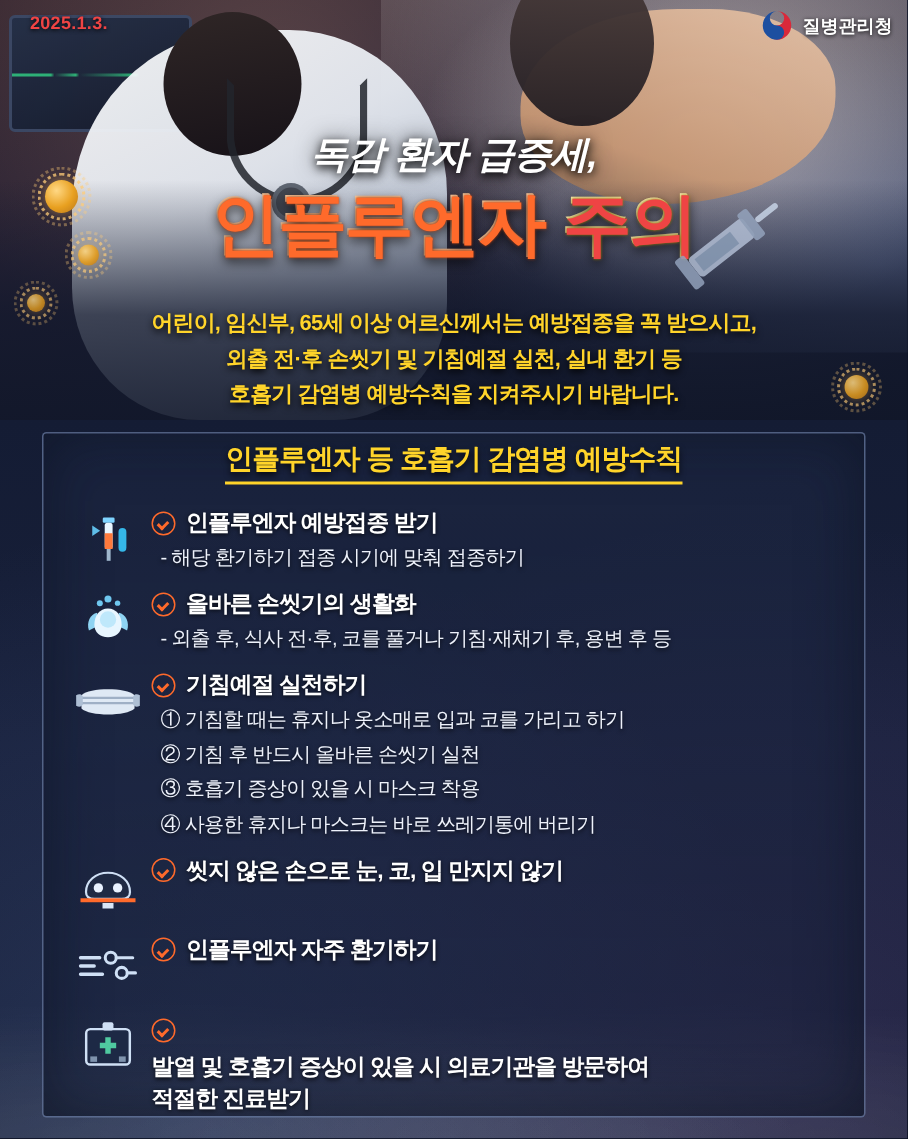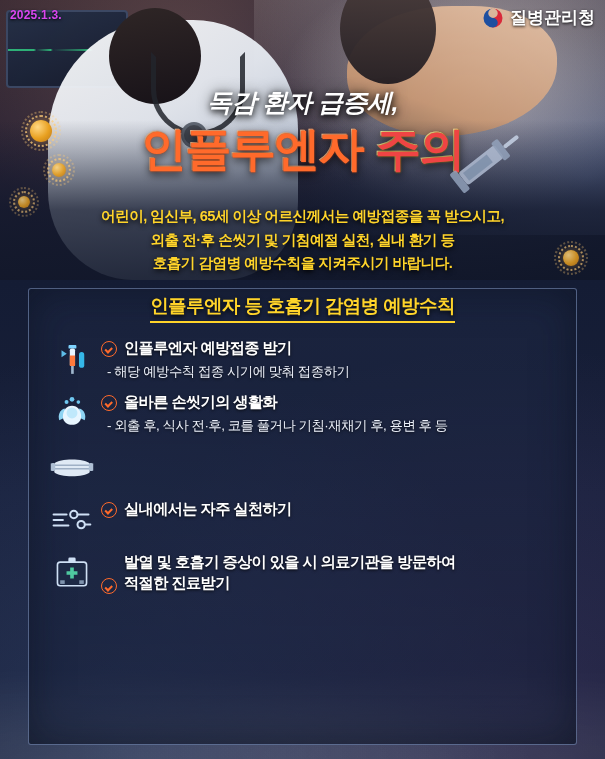--- a/index.html
+++ b/index.html
@@ -144,40 +144,40 @@
       radial-gradient(ellipse at 26% 100%, rgba(255,255,255,.08), transparent 55%),
       radial-gradient(ellipse at 48% 100%, rgba(255,255,255,.07), transparent 55%),
       radial-gradient(ellipse at 70% 100%, rgba(255,255,255,.09), transparent 55%),
       radial-gradient(ellipse at 92% 100%, rgba(255,255,255,.08), transparent 55%);
     opacity: .7;
   }
 
   
   .date {
     position: absolute;
-    left: 10px; top: 8px;
+    left: 20px; top: 8px;
     font-size: 12px;
     font-weight: bold;
-    color: #d946ef;
+    color: #ef4444;
     text-shadow: 0 1px 3px rgba(0,0,0,.9);
     letter-spacing: .2px;
   }
   .brand {
     position: absolute;
     right: 10px; top: 6px;
     display: flex;
     align-items: center;
     gap: 6px;
   }
   .brand-mark {
     width: 22px; height: 22px;
     position: relative;
   }
   .brand-name {
-    font-size: 17px;
+    font-size: 12px;
     font-weight: bold;
     color: #ffffff;
     text-shadow: 0 1px 3px rgba(0,0,0,.9);
   }
 
   
   .headline-wrap {
     position: absolute;
     left: 0; right: 0; top: 86px;
     text-align: center;
@@ -299,21 +299,21 @@
     transform: rotate(-45deg);
   }
   .sub {
     margin: 3px 0 0 6px;
     font-size: 13.4px;
     line-height: 1.5;
     color: #eef2fb;
     letter-spacing: -0.5px;
     text-shadow: 0 1px 3px rgba(0,0,0,.75);
   }
-  .rule-head.wrap2 { align-items: flex-end; }
+  .rule-head.wrap2 { align-items: flex-start; flex-direction: column; }
   .head-multi {
     font-size: 15.2px;
     font-weight: bold;
     line-height: 1.38;
     letter-spacing: -0.6px;
   }
 
   svg { display: block; }
 </style>
 </head>
@@ -390,21 +390,21 @@
             <rect x="23" y="32" width="3" height="9" fill="#9fb6cc"></rect>
             <path d="M12 14 l6 4 -6 4z" fill="#5fbde8"></path>
             <rect x="32" y="16" width="6" height="18" rx="3" fill="#35b7e8"></rect>
           </svg>
         </span>
         <div class="rule-body">
           <div class="rule-head">
             <span class="check"></span>
             <span>인플루엔자 예방접종 받기</span>
           </div>
-          <div class="sub">- 해당 예방수칙 접종 시기에 맞춰 접종하기</div>
+          <div class="sub">- 해당 환기하기 접종 시기에 맞춰 접종하기</div>
         </div>
       </li>
 
       <li class="rule">
         <span class="rule-icon">
           <svg width="44" height="40" viewBox="0 0 48 44" aria-hidden="true">
             <path d="M10 30c-2-6 1-12 6-13l2 9z" fill="#8ed3f2"></path>
             <path d="M38 30c2-6-1-12-6-13l-2 9z" fill="#8ed3f2"></path>
             <path d="M14 26c0-7 4-12 10-12s10 5 10 12c0 5-4 9-10 9s-10-4-10-9z" fill="#e8f6ff"></path>
             <circle cx="24" cy="22" r="6" fill="#bfe8fb"></circle>
@@ -424,36 +424,63 @@
 
       <li class="rule">
         <span class="rule-icon">
           <svg width="46" height="34" viewBox="0 0 52 36" aria-hidden="true">
             <path d="M6 14c6-6 34-6 40 0v10c-6 6-34 6-40 0z" fill="#dfe9f5"></path>
             <path d="M6 16h40M6 20h40" stroke="#9fb0c6" stroke-width="1.6"></path>
             <path d="M2 14c2-1 4-1 5 1v6c-1 2-3 2-5 1z" fill="#aebfd4"></path>
             <path d="M50 14c-2-1-4-1-5 1v6c1 2 3 2 5 1z" fill="#aebfd4"></path>
           </svg>
         </span>
+        <div class="rule-body">
+          <div class="rule-head">
+            <span class="check"></span>
+            <span>기침예절 실천하기</span>
+          </div>
+          <div class="sub">① 기침할 때는 휴지나 옷소매로 입과 코를 가리고 하기</div>
+          <div class="sub">② 기침 후 반드시 올바른 손씻기 실천</div>
+          <div class="sub">③ 호흡기 증상이 있을 시 마스크 착용</div>
+          <div class="sub">④ 사용한 휴지나 마스크는 바로 쓰레기통에 버리기</div>
+        </div>
       </li>
 
+      <li class="rule">
+        <span class="rule-icon">
+          <svg width="44" height="34" viewBox="0 0 48 36" aria-hidden="true">
+            <path d="M8 22c0-8 7-14 16-14s16 6 16 14c0 3-2 5-6 5H14c-4 0-6-2-6-5z" fill="#1f2a44" stroke="#cfe0f5" stroke-width="1.6"></path>
+            <circle cx="17" cy="19" r="3.4" fill="#e9f2ff"></circle>
+            <circle cx="31" cy="19" r="3.4" fill="#e9f2ff"></circle>
+            <path d="M4 28h40" stroke="#ff6a2b" stroke-width="3"></path>
+            <path d="M20 30h8v4h-8z" fill="#d9e6f7"></path>
+          </svg>
+        </span>
+        <div class="rule-body">
+          <div class="rule-head">
+            <span class="check"></span>
+            <span>씻지 않은 손으로 눈, 코, 입 만지지 않기</span>
+          </div>
+        </div>
+      </li>
 
       <li class="rule">
         <span class="rule-icon">
           <svg width="44" height="30" viewBox="0 0 48 32" aria-hidden="true">
             <path d="M4 10h14M4 16h10M4 22h16" stroke="#cfe0f5" stroke-width="2.4" stroke-linecap="round"></path>
             <circle cx="26" cy="10" r="4" fill="none" stroke="#cfe0f5" stroke-width="2.2"></circle>
             <circle cx="34" cy="21" r="4" fill="none" stroke="#cfe0f5" stroke-width="2.2"></circle>
             <path d="M30 10h12M38 21h6" stroke="#cfe0f5" stroke-width="2.2" stroke-linecap="round"></path>
           </svg>
         </span>
         <div class="rule-body">
           <div class="rule-head">
             <span class="check"></span>
-            <span>실내에서는 자주 실천하기</span>
+            <span>인플루엔자 자주 환기하기</span>
           </div>
         </div>
       </li>
 
       <li class="rule">
         <span class="rule-icon">
           <svg width="40" height="38" viewBox="0 0 44 40" aria-hidden="true">
             <rect x="6" y="8" width="32" height="26" rx="3" fill="#1d2945" stroke="#cfe0f5" stroke-width="1.8"></rect>
             <rect x="18" y="3" width="8" height="6" rx="1.5" fill="#cfe0f5"></rect>
             <path d="M20 14h4v4h4v4h-4v4h-4v-4h-4v-4h4z" fill="#4fc9a0"></path>

